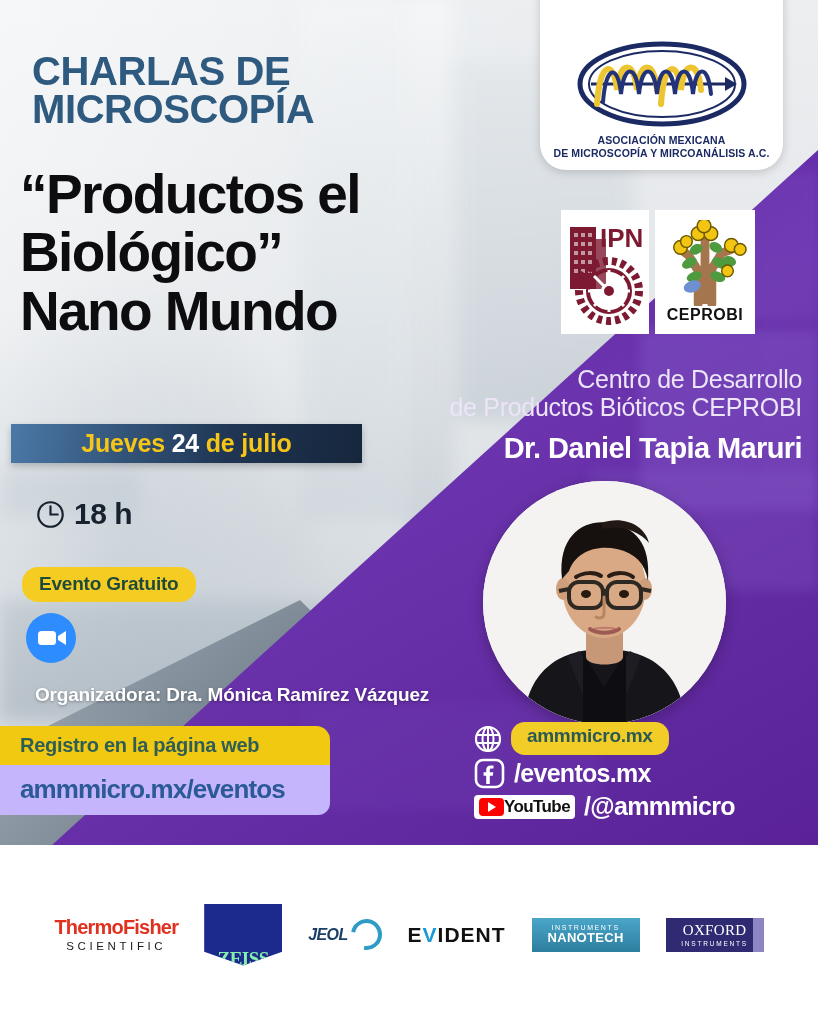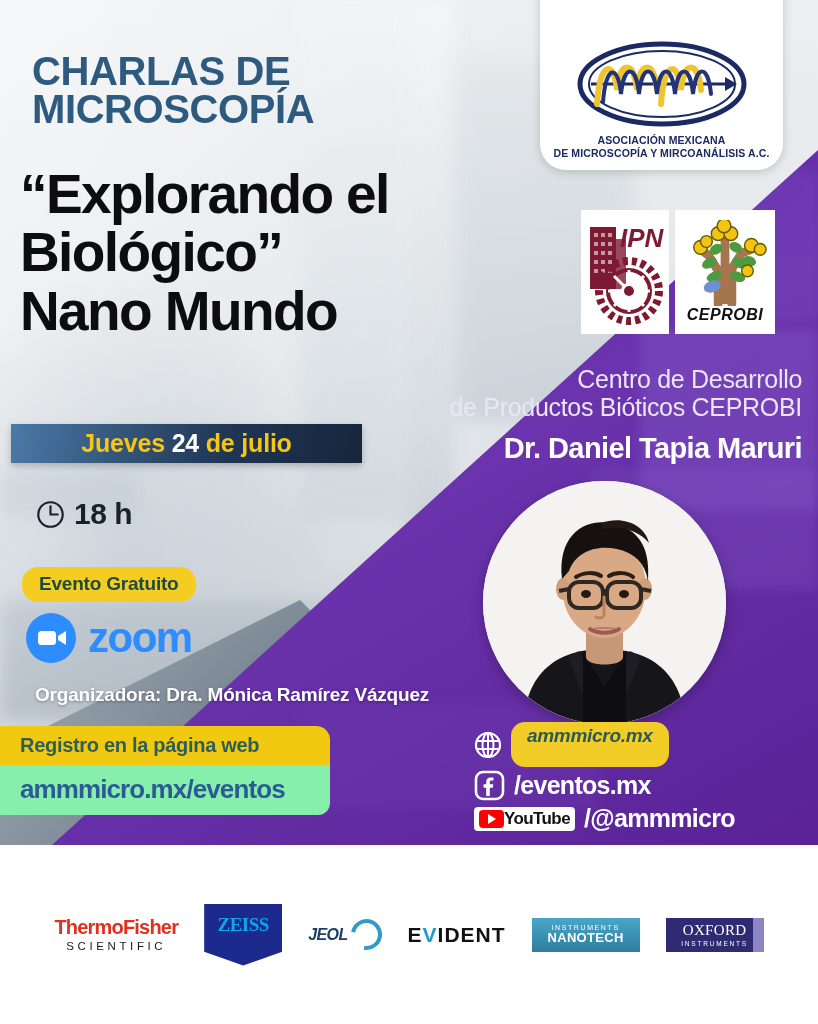--- a/index.html
+++ b/index.html
@@ -65,21 +65,21 @@
     padding-bottom:10px;box-sizing:border-box;
   }
   .amm-mark{width:178px;height:92px;margin-bottom:4px;}
   .amm-cap{
     text-align:center;color:#1b2a63;font-weight:bold;
     font-size:10.5px;line-height:1.25;letter-spacing:.1px;
     font-family:"Liberation Sans",sans-serif;white-space:nowrap;
   }
 
   
-  .inst-logos{position:absolute;left:581px;top:210px;display:flex;gap:6px;font-style:italic;}
+  .inst-logos{position:absolute;left:561px;top:210px;display:flex;gap:6px;}
   .logo-box{background:#ffffff;display:flex;align-items:center;justify-content:center;}
   .ipn-box{width:88px;height:124px;padding:3px;box-sizing:border-box;}
   .cep-box{width:100px;height:124px;padding:3px;box-sizing:border-box;flex-direction:column;}
   .cep-word{font-size:16px;font-weight:bold;color:#111;letter-spacing:.5px;font-family:"Liberation Sans",sans-serif;}
 
   
   .kicker{
     position:absolute;left:32px;top:52px;width:430px;
     color:#2f5a80;font-weight:bold;font-size:40px;line-height:.96;
     letter-spacing:-.4px;
@@ -125,21 +125,21 @@
   }
 
   
   .reg-block{position:absolute;left:0px;top:726px;width:330px;}
   .reg-top{
     background:#f2c911;border-radius:0 14px 0 0;
     padding:8px 14px 8px 20px;box-sizing:border-box;
   }
   .reg-top-txt{font-size:20px;font-weight:bold;color:#2e5e55;letter-spacing:-.3px;}
   .reg-bot{
-    background:#86efac;border-radius:0 0 12px 0;
+    background:#c4b5fd;border-radius:0 0 12px 0;
     padding:9px 14px 10px 20px;box-sizing:border-box;
   }
   .reg-bot-txt{font-size:26px;font-weight:bold;color:#2b5a96;letter-spacing:-.9px;}
 
   
   .inst-name{
     position:absolute;left:398px;top:365px;width:404px;
     text-align:right;color:#ece4f7;font-size:25px;line-height:1.12;
     letter-spacing:-.3px;font-weight:400;
   }
@@ -153,21 +153,21 @@
   .portrait{
     position:absolute;left:483px;top:481px;width:243px;height:243px;
     border-radius:50%;overflow:hidden;background:#f3f3f3;
     box-shadow:0 4px 14px rgba(0,0,0,.25);
   }
 
   
   .social{position:absolute;left:474px;top:722px;width:330px;}
   .soc-row{display:flex;align-items:center;gap:9px;margin-bottom:3px;}
   .globe-ic{width:28px;height:28px;flex:none;}
-  .web-pill{background:#f2cd27;border-radius:14px;padding:3px 16px 20px;font-style:italic;}
+  .web-pill{background:#f2cd27;border-radius:14px;padding:3px 16px 8px;}
   .web-pill-txt{font-size:19px;font-weight:bold;color:#2c5a52;letter-spacing:-.3px;}
   .fb-ic{width:31px;height:31px;flex:none;}
   .soc-txt{font-size:25px;font-weight:bold;color:#ffffff;letter-spacing:-.7px;}
   .yt-badge{
     background:#ffffff;border-radius:4px;padding:2px 5px;
     display:flex;align-items:center;flex:none;
   }
   .yt-play{width:25px;height:18px;background:#ff0000;border-radius:4px;position:relative;}
   .yt-play::after{
     content:"";position:absolute;left:9px;top:4px;
@@ -184,21 +184,21 @@
   }
   .sp{display:flex;align-items:center;justify-content:center;flex:none;}
   .tf-wrap{display:flex;flex-direction:column;align-items:center;}
   .tf-main{font-size:20px;font-weight:bold;color:#e0301e;letter-spacing:-.8px;line-height:1;}
   .tf-sub{font-size:11.5px;color:#1a1a1a;letter-spacing:3.6px;margin-top:3px;font-weight:500;}
   .zeiss-box{
     width:78px;height:62px;background:#1b2a8c;position:relative;
     display:flex;align-items:flex-start;justify-content:center;padding-top:10px;box-sizing:border-box;
     clip-path:polygon(0 0,100% 0,100% 78%,50% 100%,0 78%);
   }
-  .zeiss-word{color:#0ea5e9;font-size:19px;font-weight:bold;letter-spacing:-.5px;font-family:"Liberation Serif",serif;}
+  .zeiss-word{color:#86efac;font-size:19px;font-weight:bold;letter-spacing:-.5px;font-family:"Liberation Serif",serif;margin-top:34px;}
   .jeol-wrap{display:flex;align-items:center;gap:3px;}
   .jeol-word{font-size:16px;font-weight:bold;color:#1c3f66;letter-spacing:-.6px;font-style:italic;}
   .jeol-arc{width:23px;height:23px;border:4px solid #2e9cc4;border-radius:50%;border-left-color:transparent;transform:rotate(-35deg);}
   .ev-word{font-size:21px;font-weight:bold;color:#111;letter-spacing:1px;}
   .ev-v{color:#1b9ad6;}
   .nano-box{
     width:108px;height:34px;background:linear-gradient(180deg,#4aa6c9,#2e7e9e);
     display:flex;flex-direction:column;align-items:center;justify-content:center;
     color:#ffffff;
   }
@@ -319,21 +319,21 @@
       <div class="cep-word">CEPROBI</div>
     </div>
   </div>
 
   <div class="kicker">
     <div>CHARLAS DE</div>
     <div>MICROSCOPÍA</div>
   </div>
 
   <div class="headline">
-    <div>“Explorando el</div>
+    <div>“Productos el</div>
     <div>Biológico”</div>
     <div>Nano Mundo</div>
   </div>
 
   <div class="date-bar">
     <div class="date-txt"><span>Jueves </span><span class="date-num">24</span><span> de julio</span></div>
   </div>
 
   <div class="time-row">
     <svg class="clock-ic" viewBox="0 0 32 32">
@@ -346,21 +346,20 @@
   <div class="free-badge">
     <span class="free-txt">Evento Gratuito</span>
   </div>
 
   <div class="zoom-row">
     <svg class="zoom-ic" viewBox="0 0 52 52">
       <circle cx="26" cy="26" r="25" fill="#2d8cff"></circle>
       <rect x="13" y="19" width="18" height="14" rx="3.5" fill="#ffffff"></rect>
       <path d="M33 24 L41 19 V33 L33 28 Z" fill="#ffffff"></path>
     </svg>
-    <div class="zoom-word">zoom</div>
   </div>
 
   <div class="organizer">Organizadora: Dra. Mónica Ramírez Vázquez</div>
 
   <div class="reg-block">
     <div class="reg-top">
       <span class="reg-top-txt">Registro en la página web</span>
     </div>
     <div class="reg-bot">
       <span class="reg-bot-txt">ammmicro.mx/eventos</span>

